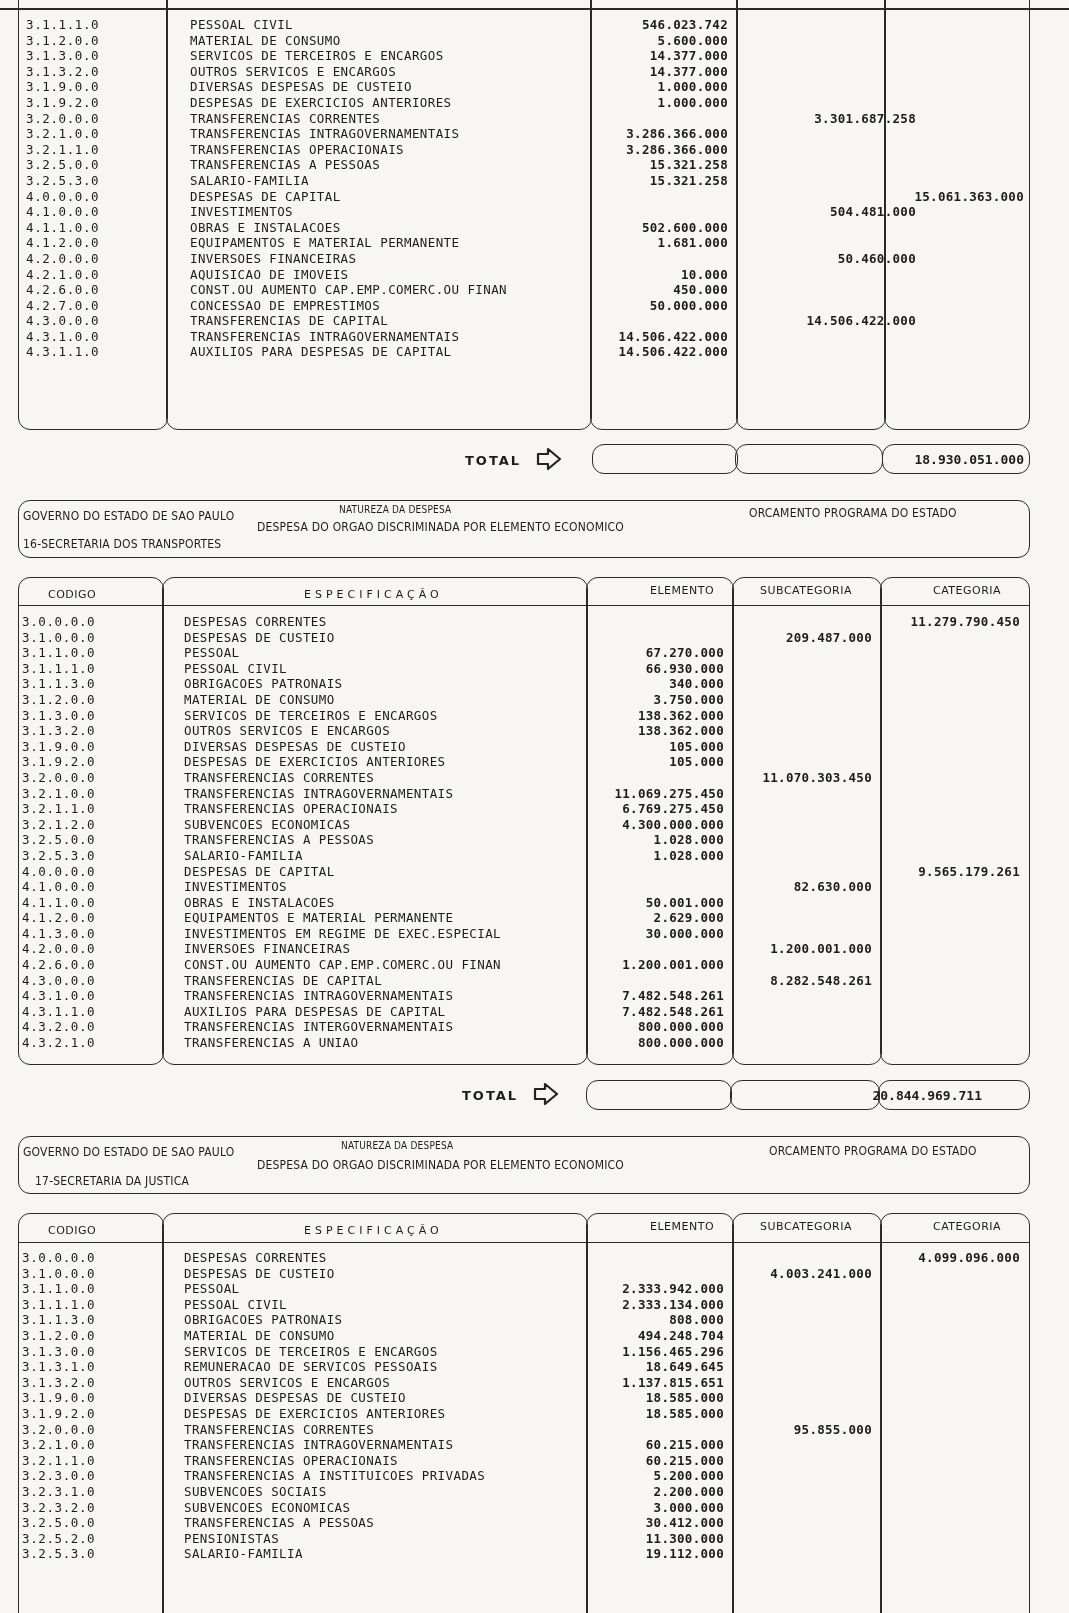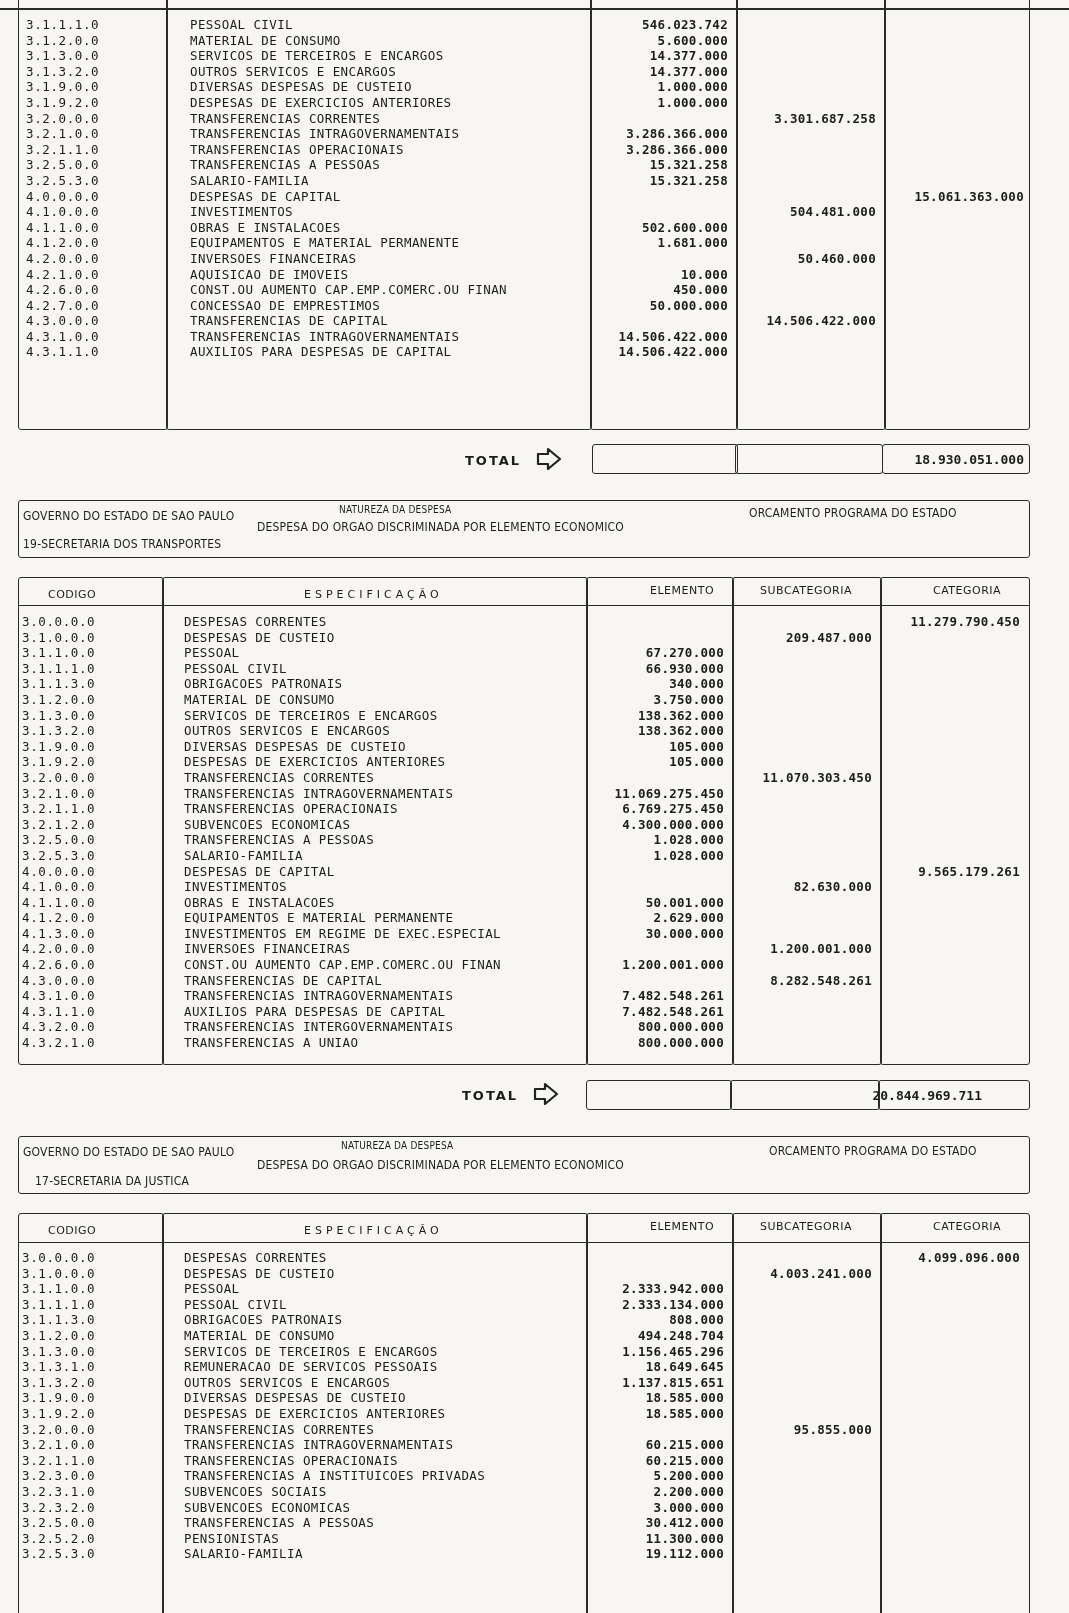--- a/index.html
+++ b/index.html
@@ -4,21 +4,21 @@
 <style>
   html, body { margin: 0; padding: 0; }
   body {
     width: 1069px; height: 1613px; overflow: hidden; position: relative;
     background: #f7f6f2; color: #1c1c1c;
     font-family: "DejaVu Sans Mono", "Liberation Mono", monospace;
     font-size: 12.5px;
   }
   .topline { position: absolute; left: 0; top: 0; width: 1069px; height: 8px; border-bottom: 2px solid #2a2a2a; }
   .topline .faint { position: absolute; left: 6px; top: -6px; font-size: 9px; color: #aaa; letter-spacing: 1px; }
-  .box { position: absolute; border: 1.6px solid #2a2a2a; border-radius: 3px; box-sizing: border-box; text-decoration: underline; }
+  .box { position: absolute; border: 1.6px solid #2a2a2a; border-radius: 12px; box-sizing: border-box; text-decoration: underline; }
   .hline { position: absolute; height: 0; border-top: 1.5px solid #2a2a2a; }
   .rows { position: absolute; line-height: 15.6px; white-space: pre; }
   .rows div { height: 15.6px; }
   .num { text-align: right; font-weight: bold; letter-spacing: 0.3px; }
   .code { letter-spacing: 0.6px; }
   .spec { letter-spacing: 0.4px; }
   .hdrtxt { position: absolute; font-family: "DejaVu Sans Condensed", "DejaVu Sans", sans-serif; font-size: 12px; letter-spacing: 0.2px; }
   .hdrsmall { font-size: 10px; }
   .colhdr { position: absolute; font-family: "DejaVu Sans", sans-serif; font-size: 11px; letter-spacing: 0.5px; }
   .spaced { letter-spacing: 4px; }
@@ -36,41 +36,41 @@
 <div>
   <div class="box" style="left:18px;top:-12px;width:150px;height:442px;"></div>
   <div class="box" style="left:166px;top:-12px;width:426px;height:442px;"></div>
   <div class="box" style="left:590px;top:-12px;width:148px;height:442px;"></div>
   <div class="box" style="left:736px;top:-12px;width:150px;height:442px;"></div>
   <div class="box" style="left:884px;top:-12px;width:146px;height:442px;"></div>
 
   <div class="rows code" id="s0-code" style="left:26px;top:17px;width:135px;"><div>3.1.1.1.0</div><div>3.1.2.0.0</div><div>3.1.3.0.0</div><div>3.1.3.2.0</div><div>3.1.9.0.0</div><div>3.1.9.2.0</div><div>3.2.0.0.0</div><div>3.2.1.0.0</div><div>3.2.1.1.0</div><div>3.2.5.0.0</div><div>3.2.5.3.0</div><div>4.0.0.0.0</div><div>4.1.0.0.0</div><div>4.1.1.0.0</div><div>4.1.2.0.0</div><div>4.2.0.0.0</div><div>4.2.1.0.0</div><div>4.2.6.0.0</div><div>4.2.7.0.0</div><div>4.3.0.0.0</div><div>4.3.1.0.0</div><div>4.3.1.1.0</div></div>
   <div class="rows spec" id="s0-spec" style="left:190px;top:17px;width:400px;"><div>PESSOAL CIVIL</div><div>MATERIAL DE CONSUMO</div><div>SERVICOS DE TERCEIROS E ENCARGOS</div><div>OUTROS SERVICOS E ENCARGOS</div><div>DIVERSAS DESPESAS DE CUSTEIO</div><div>DESPESAS DE EXERCICIOS ANTERIORES</div><div>TRANSFERENCIAS CORRENTES</div><div>TRANSFERENCIAS INTRAGOVERNAMENTAIS</div><div>TRANSFERENCIAS OPERACIONAIS</div><div>TRANSFERENCIAS A PESSOAS</div><div>SALARIO-FAMILIA</div><div>DESPESAS DE CAPITAL</div><div>INVESTIMENTOS</div><div>OBRAS E INSTALACOES</div><div>EQUIPAMENTOS E MATERIAL PERMANENTE</div><div>INVERSOES FINANCEIRAS</div><div>AQUISICAO DE IMOVEIS</div><div>CONST.OU AUMENTO CAP.EMP.COMERC.OU FINAN</div><div>CONCESSAO DE EMPRESTIMOS</div><div>TRANSFERENCIAS DE CAPITAL</div><div>TRANSFERENCIAS INTRAGOVERNAMENTAIS</div><div>AUXILIOS PARA DESPESAS DE CAPITAL</div></div>
   <div class="rows num" id="s0-elem" style="left:596px;top:17px;width:132px;"><div>546.023.742</div><div>5.600.000</div><div>14.377.000</div><div>14.377.000</div><div>1.000.000</div><div>1.000.000</div><div></div><div>3.286.366.000</div><div>3.286.366.000</div><div>15.321.258</div><div>15.321.258</div><div></div><div></div><div>502.600.000</div><div>1.681.000</div><div></div><div>10.000</div><div>450.000</div><div>50.000.000</div><div></div><div>14.506.422.000</div><div>14.506.422.000</div></div>
-  <div class="rows num" id="s0-sub" style="left:742px;top:17px;width:134px;"><div></div><div></div><div></div><div></div><div></div><div></div><div>3.301.687.258</div><div></div><div></div><div></div><div></div><div></div><div>504.481.000</div><div></div><div></div><div>50.460.000</div><div></div><div></div><div></div><div>14.506.422.000</div><div></div><div></div></div>
+  <div class="rows num" id="s0-sub" style="left:782px;top:17px;width:134px;"><div></div><div></div><div></div><div></div><div></div><div></div><div>3.301.687.258</div><div></div><div></div><div></div><div></div><div></div><div>504.481.000</div><div></div><div></div><div>50.460.000</div><div></div><div></div><div></div><div>14.506.422.000</div><div></div><div></div></div>
   <div class="rows num" id="s0-cat" style="left:890px;top:17px;width:134px;"><div></div><div></div><div></div><div></div><div></div><div></div><div></div><div></div><div></div><div></div><div></div><div>15.061.363.000</div><div></div><div></div><div></div><div></div><div></div><div></div><div></div><div></div><div></div><div></div></div>
 </div>
 
 <div>
   <span class="total-label" style="left:465px;top:453px;">TOTAL</span>
   <svg class="arrow" style="left:535px;top:447px;" viewBox="0 0 28 24">
     <path d="M3 7 L13 7 L13 2 L25 12 L13 22 L13 17 L3 17 Z" fill="none" stroke="#222" stroke-width="2.2" stroke-linejoin="round"></path>
   </svg>
   <div class="box" style="left:592px;top:444px;width:146px;height:30px;"></div>
   <div class="box" style="left:735px;top:444px;width:148px;height:30px;"></div>
   <div class="box" style="left:882px;top:444px;width:148px;height:30px;"></div>
   <span class="totval" style="left:886px;top:452px;width:138px;">18.930.051.000</span>
 </div>
 
 <div class="box" style="left:18px;top:500px;width:1012px;height:58px;">
   <span class="hdrtxt" style="left:4px;top:8px;">GOVERNO DO ESTADO DE SAO PAULO</span>
   <span class="hdrtxt hdrsmall" style="left:320px;top:3px;">NATUREZA DA DESPESA</span>
   <span class="hdrtxt" style="left:730px;top:5px;">ORCAMENTO PROGRAMA DO ESTADO</span>
   <span class="hdrtxt" style="left:238px;top:19px;">DESPESA DO ORGAO DISCRIMINADA POR ELEMENTO ECONOMICO</span>
-  <span class="hdrtxt" style="left:4px;top:36px;">19-SECRETARIA DOS TRANSPORTES</span>
+  <span class="hdrtxt" style="left:4px;top:36px;">16-SECRETARIA DOS TRANSPORTES</span>
 </div>
 
 <div>
   <div class="box" style="left:18px;top:577px;width:146px;height:488px;"></div>
   <div class="box" style="left:162px;top:577px;width:426px;height:488px;"></div>
   <div class="box" style="left:586px;top:577px;width:148px;height:488px;"></div>
   <div class="box" style="left:732px;top:577px;width:150px;height:488px;"></div>
   <div class="box" style="left:880px;top:577px;width:150px;height:488px;"></div>
   <div class="hline" style="left:19px;top:605px;width:1010px;"></div>
 

